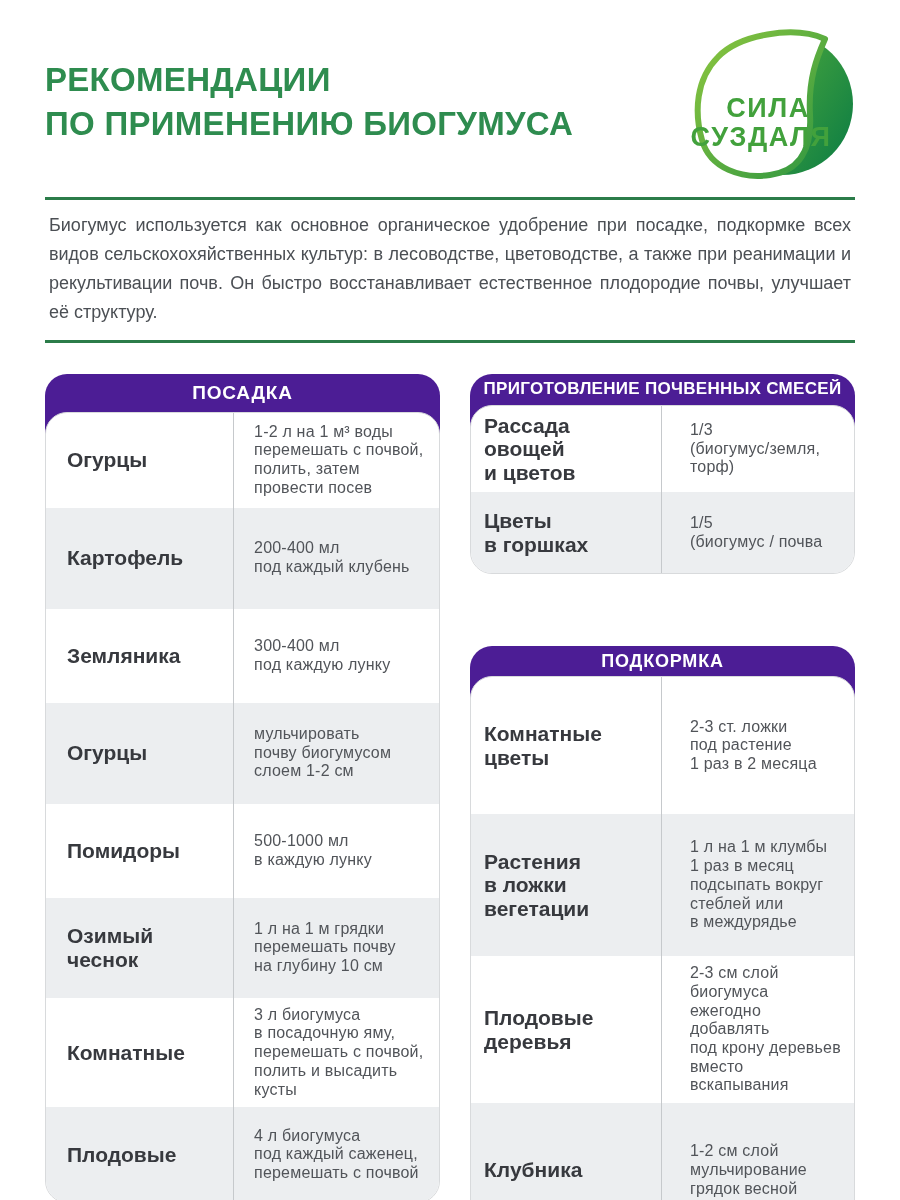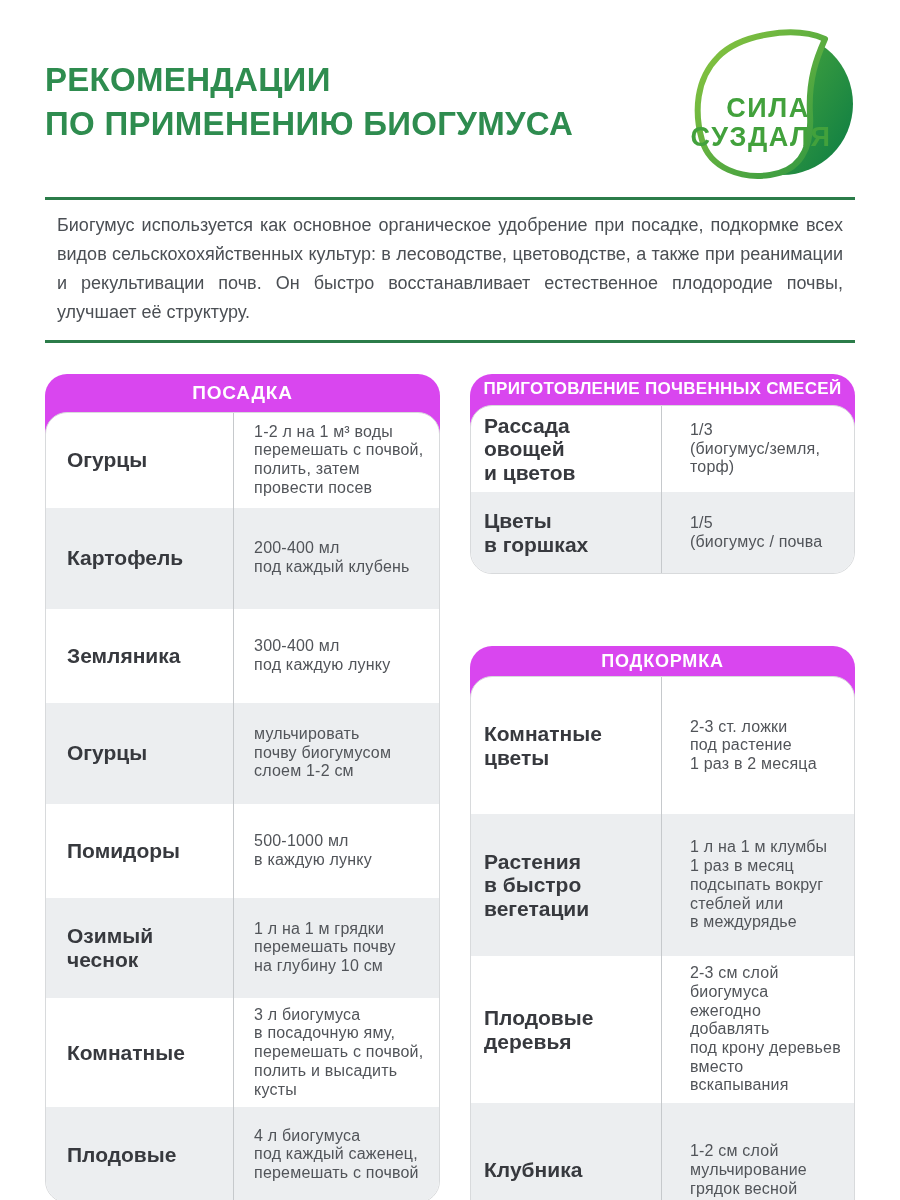--- a/index.html
+++ b/index.html
@@ -7,29 +7,29 @@
   .page { width:900px; height:1200px; padding:0 45px; position:relative; overflow:hidden; }
 
   
   .top { display:flex; justify-content:space-between; align-items:flex-start; height:197px; }
   .title { margin-top:58px; font-size:33px; line-height:1.32; font-weight:700; color:#2e8c4f; letter-spacing:0.3px; }
   .title span { display:block; }
   .logo { margin-top:28px; width:200px; height:152px; flex:0 0 auto; }
 
   
   .rule { height:3px; background:#2b7c49; }
-  .intro { font-size:18px; line-height:1.62; color:#4b4f54; text-align:justify; margin:11px 12px 12px; }
+  .intro { font-size:18px; line-height:1.62; color:#4b4f54; text-align:justify; margin:11px 4px 12px; }
 
   
   .content { display:flex; gap:30px; margin-top:31px; }
   .leftcol { width:395px; flex:0 0 auto; }
   .rightcol { width:385px; flex:0 0 auto; display:flex; flex-direction:column; }
 
   
-  .card-head { background:#d946ef; color:#ffffff; font-weight:700; text-align:center;
+  .card-head { background:#4c1d95; color:#ffffff; font-weight:700; text-align:center;
                border-radius:22px 22px 0 0; display:flex; align-items:center; justify-content:center;
                padding-bottom:24px; letter-spacing:0.8px; }
   .ch-posadka { height:62px; font-size:19px; }
   .ch-smesi { height:55px; font-size:17px; letter-spacing:0.3px; }
   .ch-podkormka { height:54px; font-size:18px; }
   .card-body { background:#ffffff; border:1px solid #d8dadc; border-radius:22px; margin-top:-24px; overflow:hidden; }
   .card-smesi { margin-bottom:72px; }
 
   .row { display:flex; align-items:stretch; }
   .row:nth-child(even) { background:#eceef0; }
@@ -178,21 +178,21 @@
         <div class="card-body tbl-podkormka">
           <div class="row">
             <div class="c1">Комнатные
 цветы</div>
             <div class="c2">2-3 ст. ложки
 под растение
 1 раз в 2 месяца</div>
           </div>
           <div class="row">
             <div class="c1">Растения
-в быстро
+в ложки
 вегетации</div>
             <div class="c2">1 л на 1 м клумбы
 1 раз в месяц
 подсыпать вокруг
 стеблей или
 в междурядье</div>
           </div>
           <div class="row">
             <div class="c1">Плодовые
 деревья</div>

